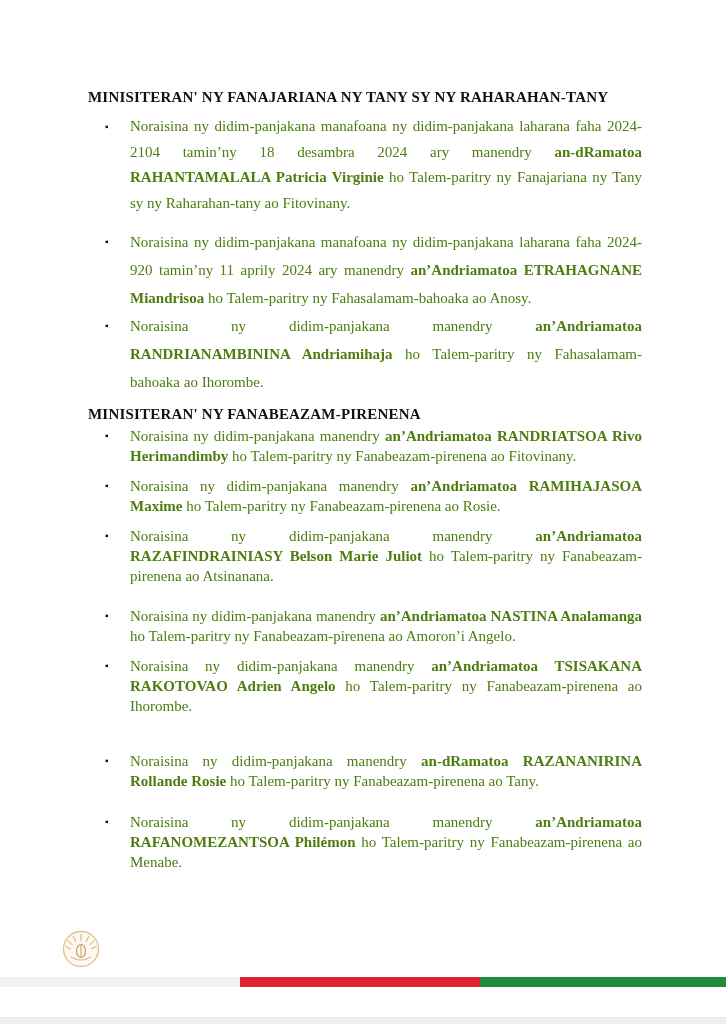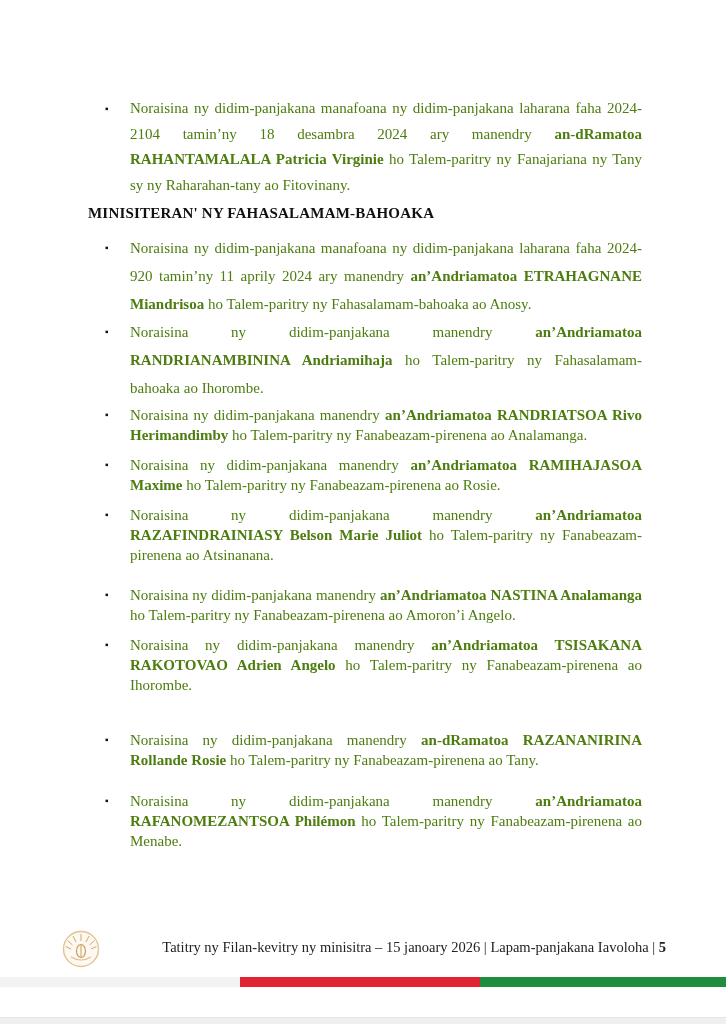--- a/index.html
+++ b/index.html
@@ -93,42 +93,43 @@
     background: #f0eeee;
     border-top: 1px solid #e7e4e4;
   }
 </style>
 </head>
 <body>
 
 <div class="page">
   <div class="content">
 
+    <div id="h1" class="section-heading">MINISITERAN' NY FANAJARIANA NY TANY SY NY RAHARAHAN-TANY</div>
 
     <div id="s1b1" class="bullet s1">
       <span class="bullet-marker">▪</span>
       <span class="bullet-text"><span>Noraisina ny didim-panjakana manafoana ny didim-panjakana laharana faha 2024-2104 tamin’ny 18 desambra 2024 ary manendry </span><span class="bold">an-dRamatoa RAHANTAMALALA Patricia Virginie</span><span> ho Talem-paritry ny Fanajariana ny Tany sy ny Raharahan-tany ao Fitovinany.</span></span>
     </div>
 
-    <div id="h2" class="section-heading">MINISITERAN' NY FAHASALAMAM-BAHOAKA</div>
 
     <div id="s2b1" class="bullet s2">
       <span class="bullet-marker">▪</span>
       <span class="bullet-text"><span>Noraisina ny didim-panjakana manafoana ny didim-panjakana laharana faha 2024-920 tamin’ny 11 aprily 2024 ary manendry </span><span class="bold">an’Andriamatoa ETRAHAGNANE Miandrisoa</span><span> ho Talem-paritry ny Fahasalamam-bahoaka ao Anosy.</span></span>
     </div>
 
     <div id="s2b2" class="bullet s2">
       <span class="bullet-marker">▪</span>
       <span class="bullet-text"><span>Noraisina ny didim-panjakana manendry </span><span class="bold">an’Andriamatoa RANDRIANAMBININA Andriamihaja</span><span> ho Talem-paritry ny Fahasalamam-bahoaka ao Ihorombe.</span></span>
     </div>
 
+    <div id="h3" class="section-heading">MINISITERAN' NY FANABEAZAM-PIRENENA</div>
 
     <div id="s3b1" class="bullet s3">
       <span class="bullet-marker">▪</span>
-      <span class="bullet-text"><span>Noraisina ny didim-panjakana manendry </span><span class="bold">an’Andriamatoa RANDRIATSOA Rivo Herimandimby</span><span> ho Talem-paritry ny Fanabeazam-pirenena ao Analamanga.</span></span>
+      <span class="bullet-text"><span>Noraisina ny didim-panjakana manendry </span><span class="bold">an’Andriamatoa RANDRIATSOA Rivo Herimandimby</span><span> ho Talem-paritry ny Fanabeazam-pirenena ao Fitovinany.</span></span>
     </div>
 
     <div id="s3b2" class="bullet s3">
       <span class="bullet-marker">▪</span>
       <span class="bullet-text"><span>Noraisina ny didim-panjakana manendry </span><span class="bold">an’Andriamatoa RAMIHAJASOA Maxime</span><span> ho Talem-paritry ny Fanabeazam-pirenena ao Rosie.</span></span>
     </div>
 
     <div id="s3b3" class="bullet s3">
       <span class="bullet-marker">▪</span>
       <span class="bullet-text"><span>Noraisina ny didim-panjakana manendry </span><span class="bold">an’Andriamatoa RAZAFINDRAINIASY Belson Marie Juliot</span><span> ho Talem-paritry ny Fanabeazam-pirenena ao Atsinanana.</span></span>
@@ -167,21 +168,20 @@
         <line x1="28.5" y1="16" x2="33.5" y2="11.5"></line>
         <line x1="10" y1="20" x2="4.5" y2="17.5"></line>
         <line x1="30" y1="20" x2="35.5" y2="17.5"></line>
       </g>
       <ellipse cx="20" cy="22" rx="4.5" ry="6.5" fill="none" stroke="#c9a063" stroke-width="1.2"></ellipse>
       <path d="M20 16 v13" stroke="#c9a063" stroke-width="1"></path>
       <path d="M10 28 q10 6 20 0" fill="none" stroke="#ddbd8c" stroke-width="1.2"></path>
     </svg>
   </div>
 
-  <div class="footer-text"><span>Tatitry ny Filan-kevitry ny minisitra – 15 janoary 2026 | Lapam-panjakana Iavoloha | </span><span class="page-number">5</span></div>
 
   <div class="footer-bar">
     <div class="bar-seg-white"></div>
     <div class="bar-seg-red"></div>
     <div class="bar-seg-green"></div>
   </div>
 
   <div class="page-bottom-edge"></div>
 </div>
 

